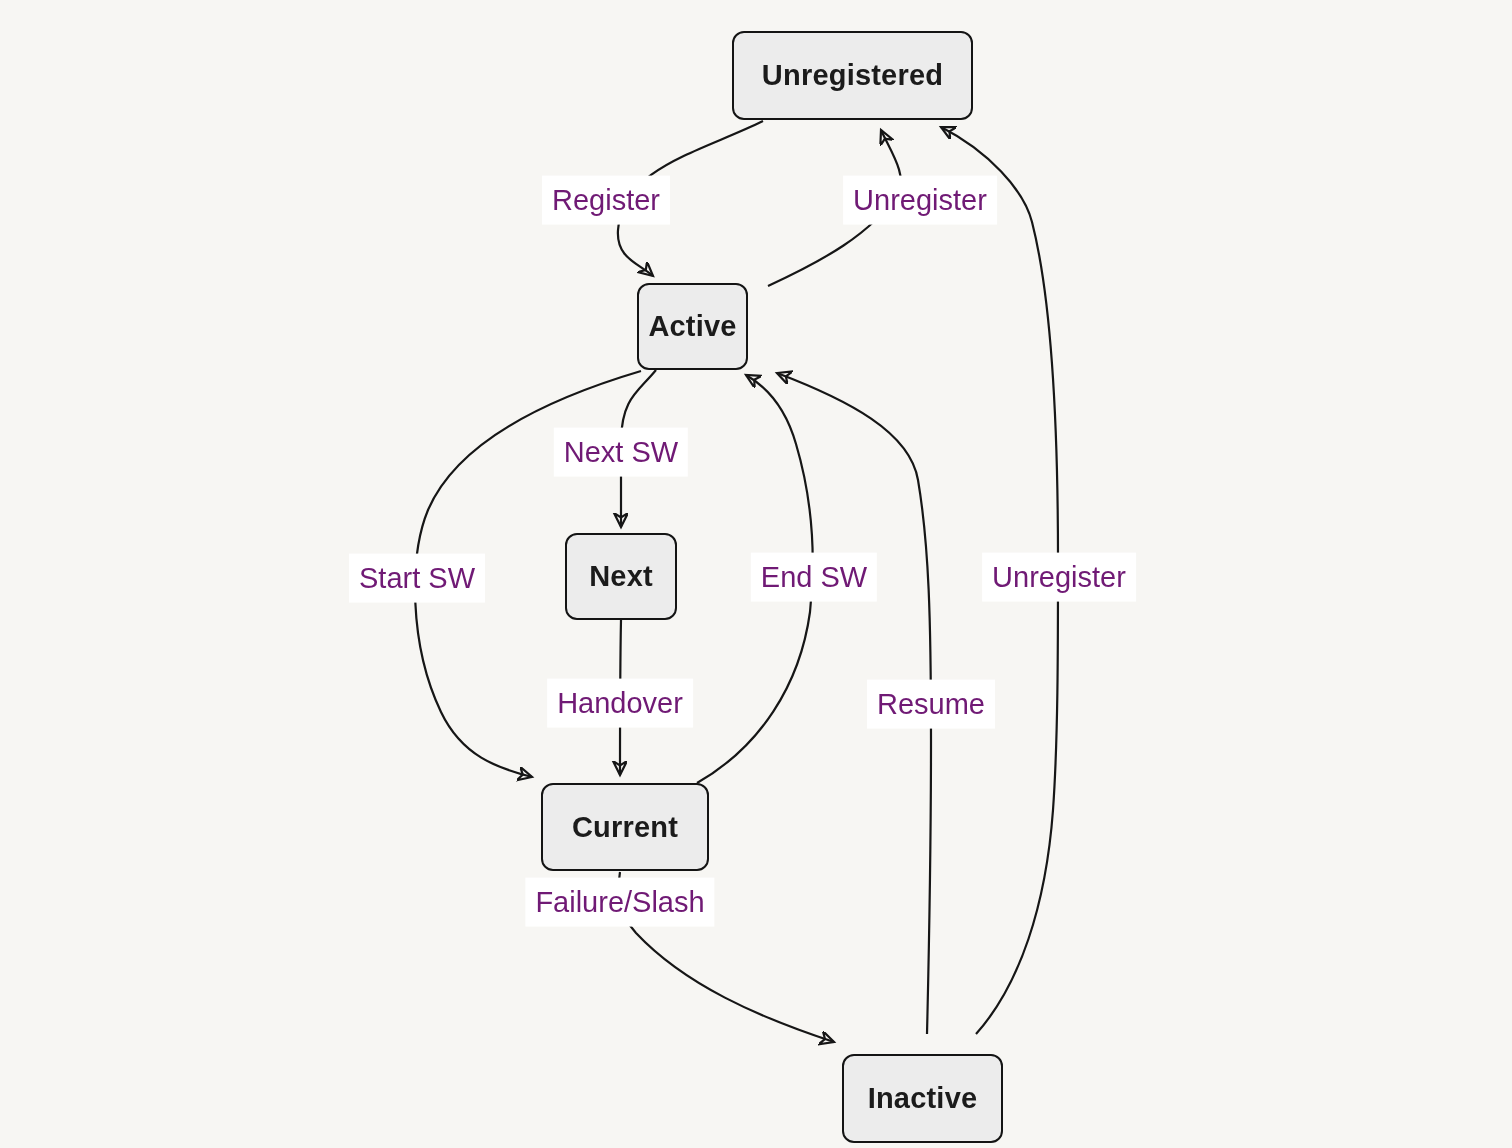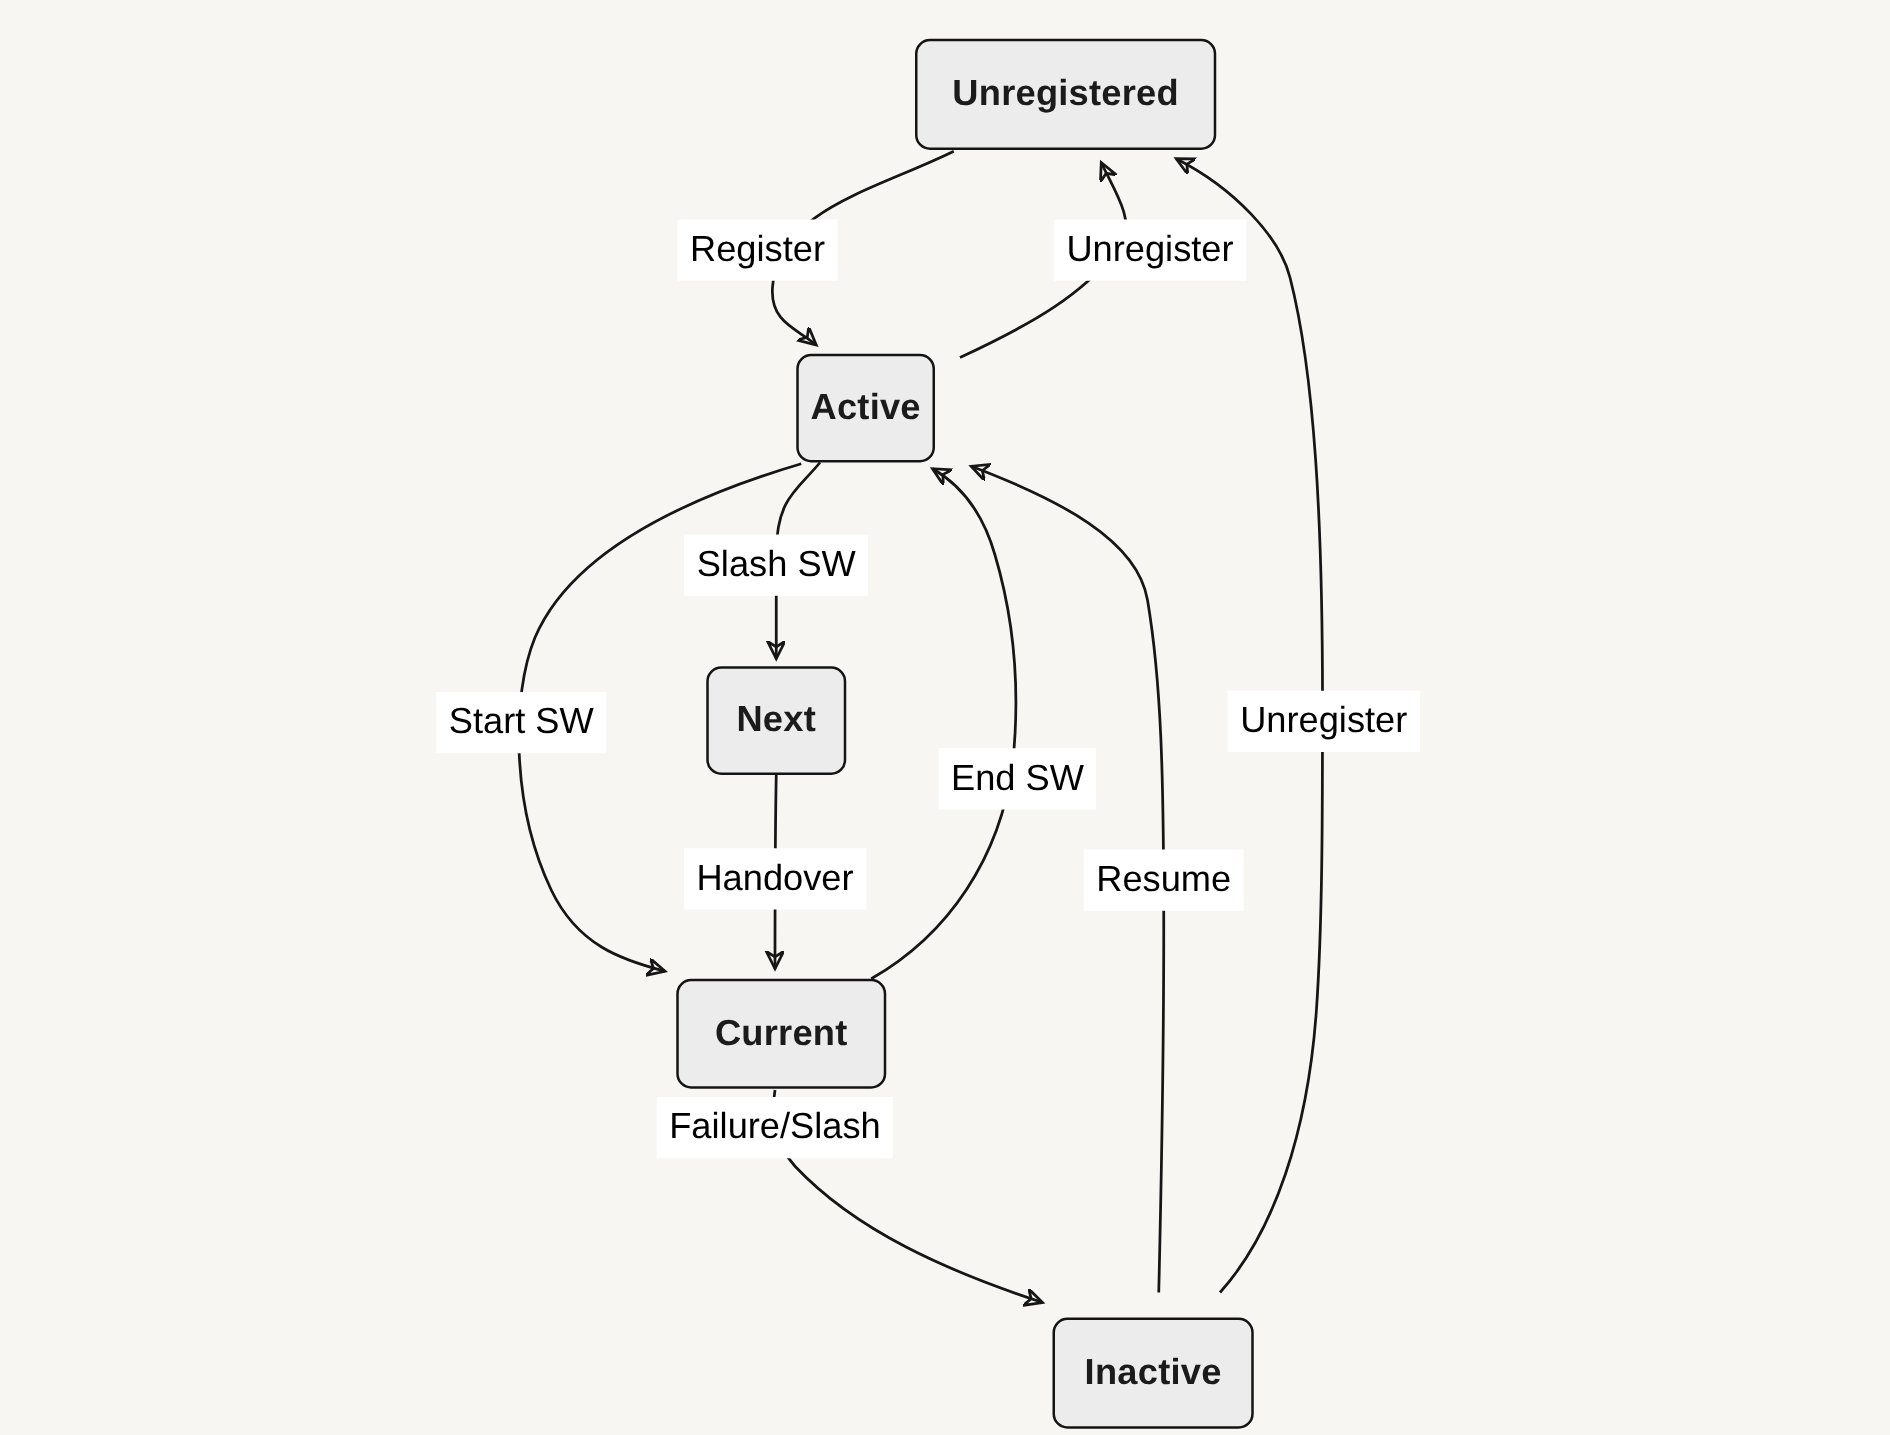--- a/index.html
+++ b/index.html
@@ -21,21 +21,21 @@
     display:flex;align-items:center;justify-content:center;
     font-size:29px;color:#1b1b1b;
     letter-spacing:0.2px;
     z-index:3;
     font-weight:bold;
   }
   .edge-label{
     position:absolute;
     transform:translate(-50%,-50%);
     background:#ffffff;
-    color:#000000;
+    color:#701a75;
     font-size:29px;
     padding:7px 10px;
     white-space:nowrap;
     z-index:2;
     line-height:1.2;
   }
 </style>
 </head>
 <body>
 
@@ -78,21 +78,21 @@
   </div>
   <div class="node" style="left:541px;top:783px;width:168px;height:88px;">
     <span>Current</span>
   </div>
   <div class="node" style="left:842px;top:1034px;width:161px;height:89px;margin-top:20px;">
     <span>Inactive</span>
   </div>
 
   <div class="edge-label" style="left:606px;top:200px;">Register</div>
   <div class="edge-label" style="left:920px;top:200px;">Unregister</div>
-  <div class="edge-label" style="left:621px;top:452px;">Slash SW</div>
+  <div class="edge-label" style="left:621px;top:452px;">Next SW</div>
   <div class="edge-label" style="left:417px;top:578px;">Start SW</div>
   <div class="edge-label" style="left:620px;top:703px;">Handover</div>
-  <div class="edge-label" style="left:814px;top:577px;margin-top:46px;">End SW</div>
+  <div class="edge-label" style="left:814px;top:577px;">End SW</div>
   <div class="edge-label" style="left:620px;top:902px;">Failure/Slash</div>
   <div class="edge-label" style="left:931px;top:704px;">Resume</div>
   <div class="edge-label" style="left:1059px;top:577px;">Unregister</div>
 
 </div>
 
 </body></html>

